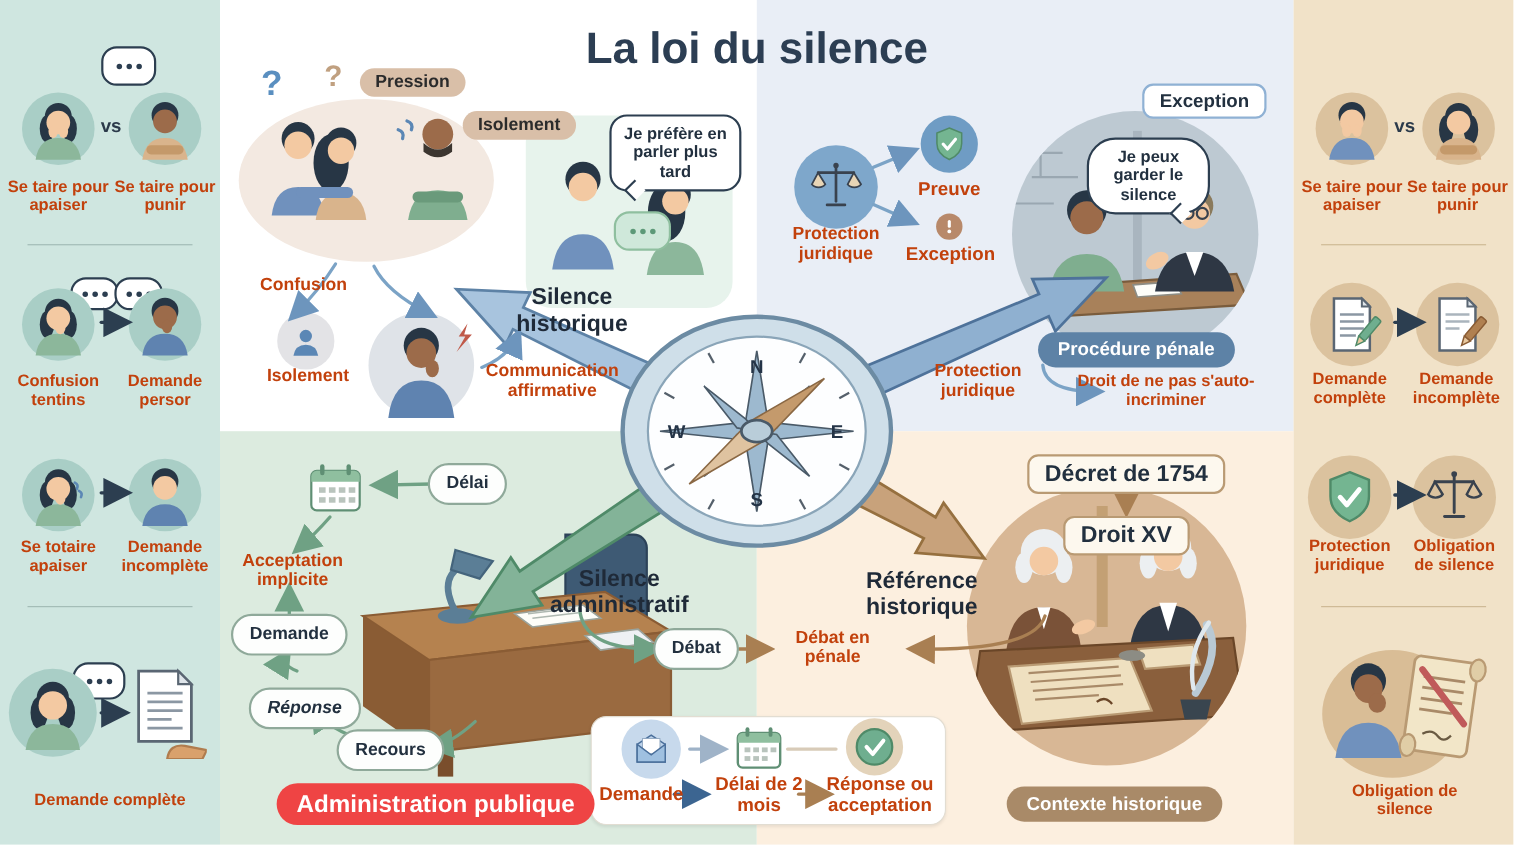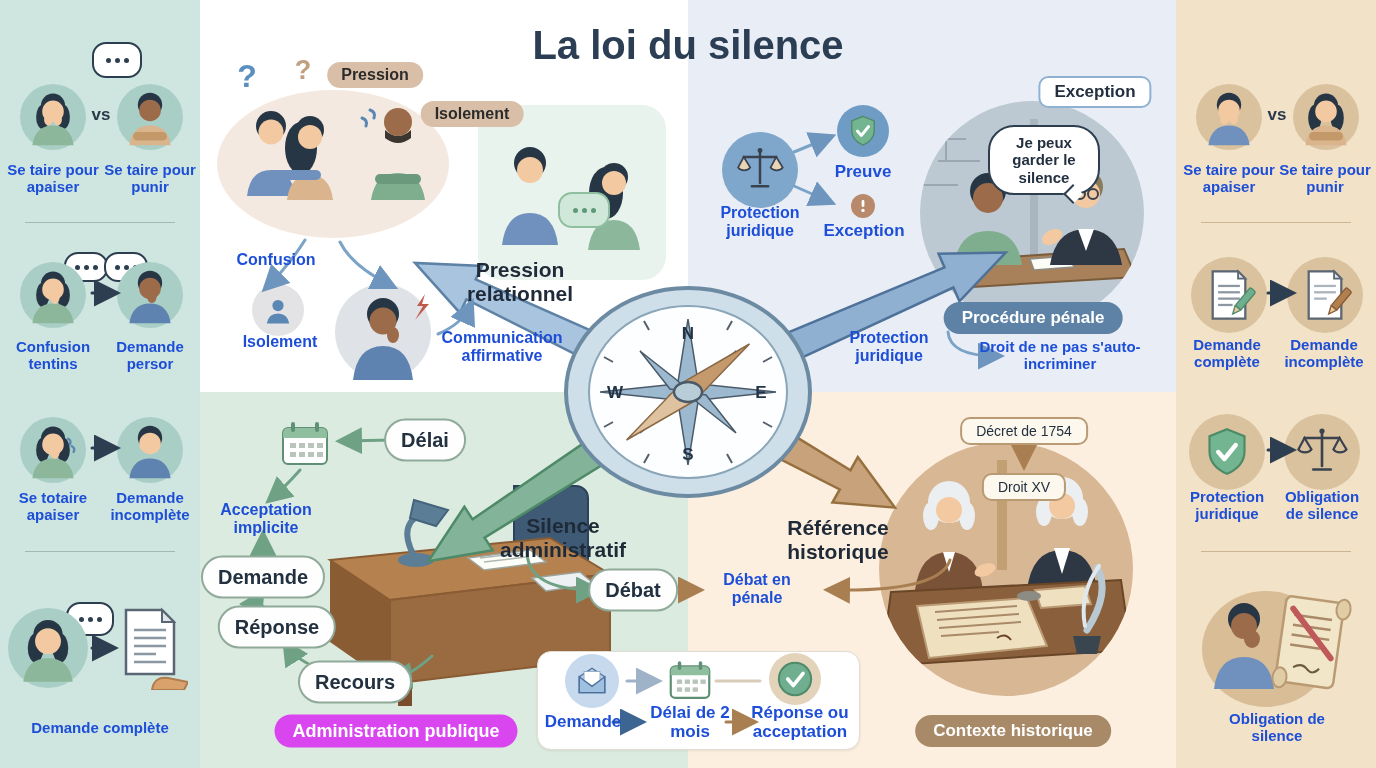--- a/index.html
+++ b/index.html
@@ -4,28 +4,28 @@
 <style>
   html,body{margin:0;padding:0;background:#fff;}
   .canvas{position:relative;width:1376px;height:768px;overflow:hidden;
     font-family:"Liberation Sans","DejaVu Sans",sans-serif;color:#22303f;}
   .abs{position:absolute;}
   .ctr{transform:translate(-50%,-50%);}
   .quad{position:absolute;z-index:0;}
   .scene{position:absolute;z-index:1;}
   #overlay{position:absolute;left:0;top:0;z-index:2;pointer-events:none;}
   .toplayer{z-index:4;}
-  .lbl{font-weight:700;text-align:center;line-height:1.12;color:#1d4ed8;} .t15{font-size:15px;} .t16{font-size:16px;} .t17{font-size:17px;}
+  .lbl{font-weight:700;text-align:center;line-height:1.12;color:#c2410c;} .t15{font-size:15px;} .t16{font-size:16px;} .t17{font-size:17px;}
   .h-quad{font-size:21px;color:#1f2a38;}
   .title{font-size:40px;font-weight:800;color:#2c3e53;white-space:nowrap;}
   .pill-outline{background:#fdfefd;border:2px solid #8fa99a;border-radius:999px;
-    padding:8px 15px;font-weight:700;font-size:20px;white-space:nowrap;text-align:right;}
+    padding:8px 15px;font-weight:700;font-size:16px;white-space:nowrap;text-align:right;}
   .pill-tan{background:#d9bfa8;border-radius:999px;padding:4px 14px;font-weight:700;font-size:16px;color:#2b2b2b;white-space:nowrap;}
   .pill-solid{border-radius:999px;padding:6px 18px;font-weight:700;font-size:17px;color:#fff;white-space:nowrap;}
-  .box-frame{background:#fdf8ee;border-radius:10px;padding:4px 14px;font-weight:400;font-size:14px;white-space:nowrap;}
+  .box-frame{background:#fdf8ee;border-radius:10px;padding:4px 14px;font-weight:700;font-size:21px;white-space:nowrap;}
   .bubble{background:#fff;border:2px solid #2c3e50;border-radius:16px;padding:7px 10px;
     font-weight:700;font-size:15px;text-align:center;line-height:1.15;}
   .bubble:after{content:"";position:absolute;width:12px;height:12px;background:#fff;
     border-left:2px solid #2c3e50;border-bottom:2px solid #2c3e50;transform:rotate(45deg);}
   .tail-bl:after{left:14px;bottom:-8px;}
   .tail-br:after{right:18px;bottom:-8px;}
   .dots-bubble{background:#fff;border:2px solid #2c3e50;border-radius:14px;display:flex;
     align-items:center;justify-content:center;gap:4px;}
   .dots-bubble i{width:5px;height:5px;border-radius:50%;background:#2c3e50;display:block;}
   .icircle{display:flex;align-items:center;justify-content:center;border-radius:50%;}
@@ -542,45 +542,46 @@
       <text x="57" y="121">W</text>
     </g>
   </svg>
 
   <div class="abs ctr title toplayer" style="left:688px;top:45px;">La loi du silence</div>
 
   <div class="abs ctr qmark toplayer" style="left:247px;top:76px;font-size:32px;color:#5a8fc0;">?</div>
   <div class="abs ctr qmark toplayer" style="left:303px;top:70px;font-size:27px;color:#c0a080;">?</div>
   <div class="abs ctr pill-tan toplayer" style="left:375px;top:75px;">Pression</div>
   <div class="abs ctr pill-tan toplayer" style="left:472px;top:114px;">Isolement</div>
+  <div class="abs bubble tail-bl toplayer" style="left:554px;top:104px;width:96px;">Je préfère en parler plus tard</div>
   <div class="abs dots-bubble toplayer" style="left:558px;top:192px;width:48px;height:32px;background:#cfe8da;border-color:#8fbf9f;">
       <i style="background:#5d9978"></i>
       <i style="background:#5d9978"></i>
       <i style="background:#5d9978"></i>
     </div>
   <div class="abs ctr lbl t16 toplayer" style="left:276px;top:260px;">Confusion</div>
   <div class="abs ctr lbl t16 toplayer" style="left:280px;top:342px;">Isolement</div>
-  <div class="abs ctr lbl h-quad toplayer" style="left:520px;top:282px;width:140px;">Pression relationnel</div>
+  <div class="abs ctr lbl h-quad toplayer" style="left:520px;top:282px;width:140px;">Silence historique</div>
   <div class="abs ctr lbl t16 toplayer" style="left:502px;top:347px;width:150px;">Communication affirmative</div>
 
   <div class="abs ctr lbl t16 toplayer" style="left:760px;top:222px;width:110px;">Protection juridique</div>
   <div class="abs ctr lbl t17 toplayer" style="left:863px;top:172px;">Preuve</div>
   <div class="abs ctr lbl t17 toplayer" style="left:864px;top:231px;">Exception</div>
   <div class="abs ctr toplayer" style="left:1095px;top:92px;background:#fff;border:2px solid #8fb1d4;border-radius:10px;padding:4px 14px;font-weight:700;font-size:17px;white-space:nowrap;">Exception</div>
   <div class="abs bubble tail-br toplayer" style="left:988px;top:125px;width:88px;border-radius:26px;">Je peux garder le silence</div>
   <div class="abs ctr pill-solid toplayer" style="left:1033px;top:318px;background:#5d82a6;">Procédure pénale</div>
   <div class="abs ctr lbl t15 toplayer" style="left:1060px;top:356px;width:200px;">Droit de ne pas s'auto-incriminer</div>
   <div class="abs ctr lbl t16 toplayer" style="left:889px;top:347px;width:115px;">Protection juridique</div>
 
   <div class="abs ctr pill-outline toplayer" style="left:425px;top:440px;">Délai</div>
   <div class="abs ctr lbl t16 toplayer" style="left:266px;top:519px;width:125px;">Acceptation implicite</div>
   <div class="abs ctr pill-outline toplayer" style="left:263px;top:577px;">Demande</div>
-  <div class="abs ctr pill-outline toplayer" style="left:277px;top:627px;">Réponse</div>
+  <div class="abs ctr pill-outline toplayer" style="left:277px;top:644px;font-style:italic;">Réponse</div>
   <div class="abs ctr pill-outline toplayer" style="left:355px;top:682px;">Recours</div>
-  <div class="abs ctr pill-solid toplayer" style="left:396px;top:731px;background:#d946ef;font-size:18px;">Administration publique</div>
+  <div class="abs ctr pill-solid toplayer" style="left:396px;top:731px;background:#ef4444;font-size:22px;">Administration publique</div>
   <div class="abs ctr lbl h-quad toplayer" style="left:563px;top:538px;width:150px;">Silence administratif</div>
   <div class="abs ctr pill-outline toplayer" style="left:633px;top:590px;">Débat</div>
   <div class="abs ctr lbl t16 toplayer" style="left:757px;top:589px;width:100px;">Débat en pénale</div>
   <div class="abs ctr lbl t17 toplayer" style="left:583px;top:722px;">Demande</div>
   <div class="abs ctr lbl t17 toplayer" style="left:690px;top:722px;width:90px;">Délai de 2 mois</div>
   <div class="abs ctr lbl t17 toplayer" style="left:800px;top:722px;width:128px;">Réponse ou acceptation</div>
 
   <div class="abs ctr box-frame toplayer" style="left:1024px;top:431px;border:2px solid #b99a73;">Décret de 1754</div>
   <div class="abs ctr box-frame toplayer" style="left:1024px;top:487px;border:2px solid #b99a73;">Droit XV</div>
   <div class="abs ctr pill-solid toplayer" style="left:1013px;top:731px;background:#a98a68;">Contexte historique</div>

